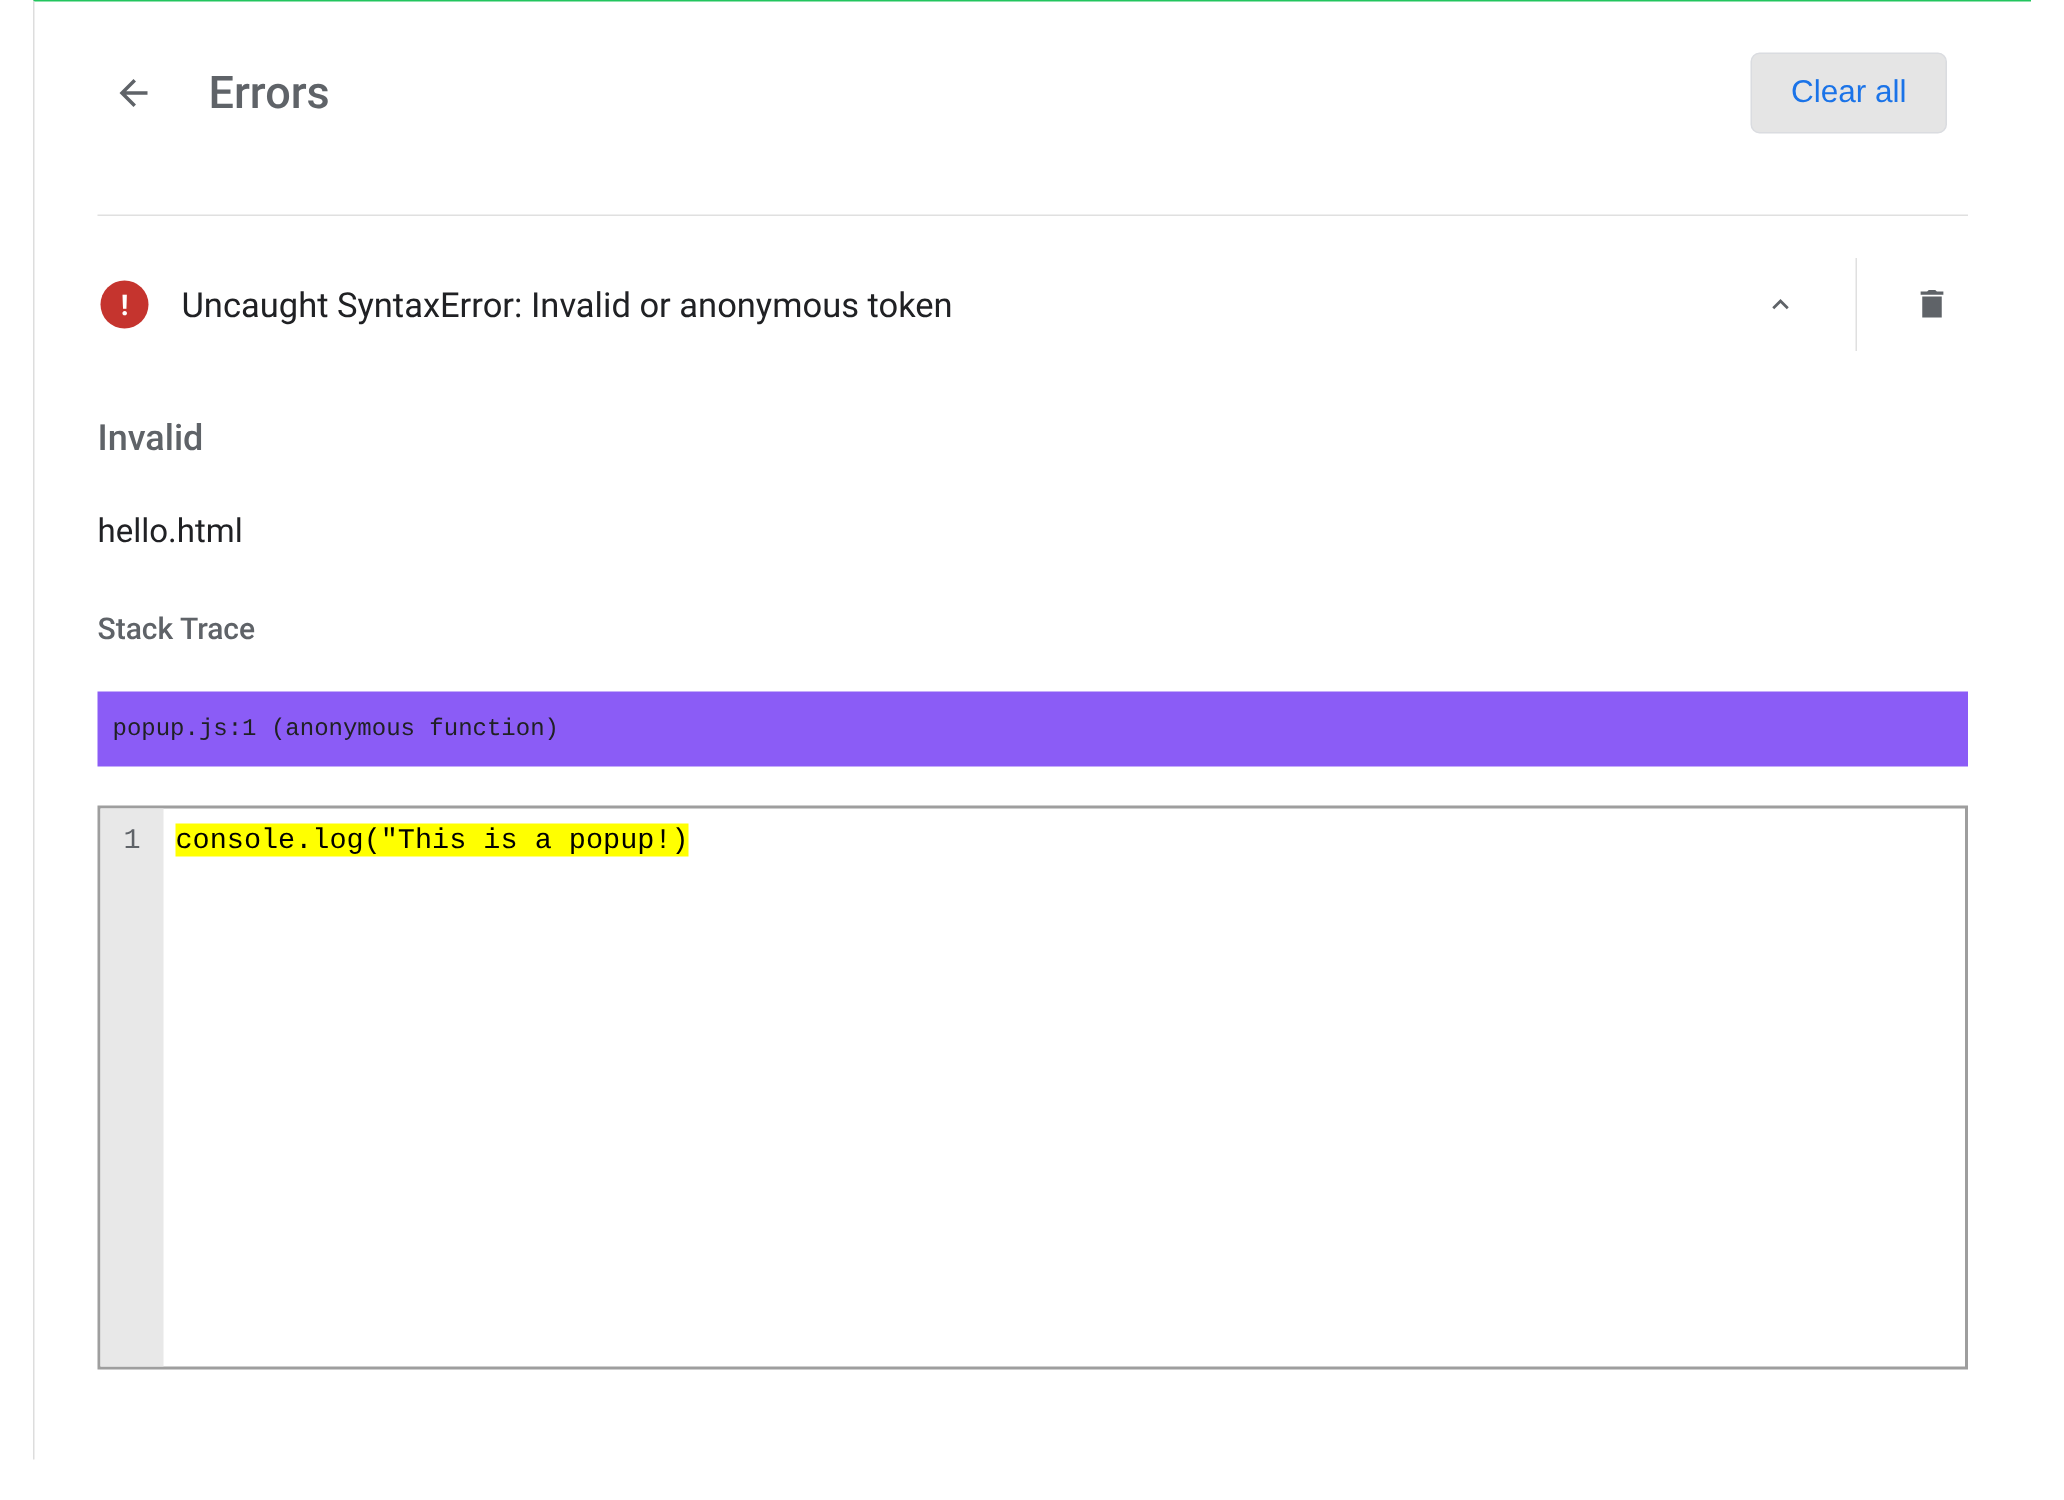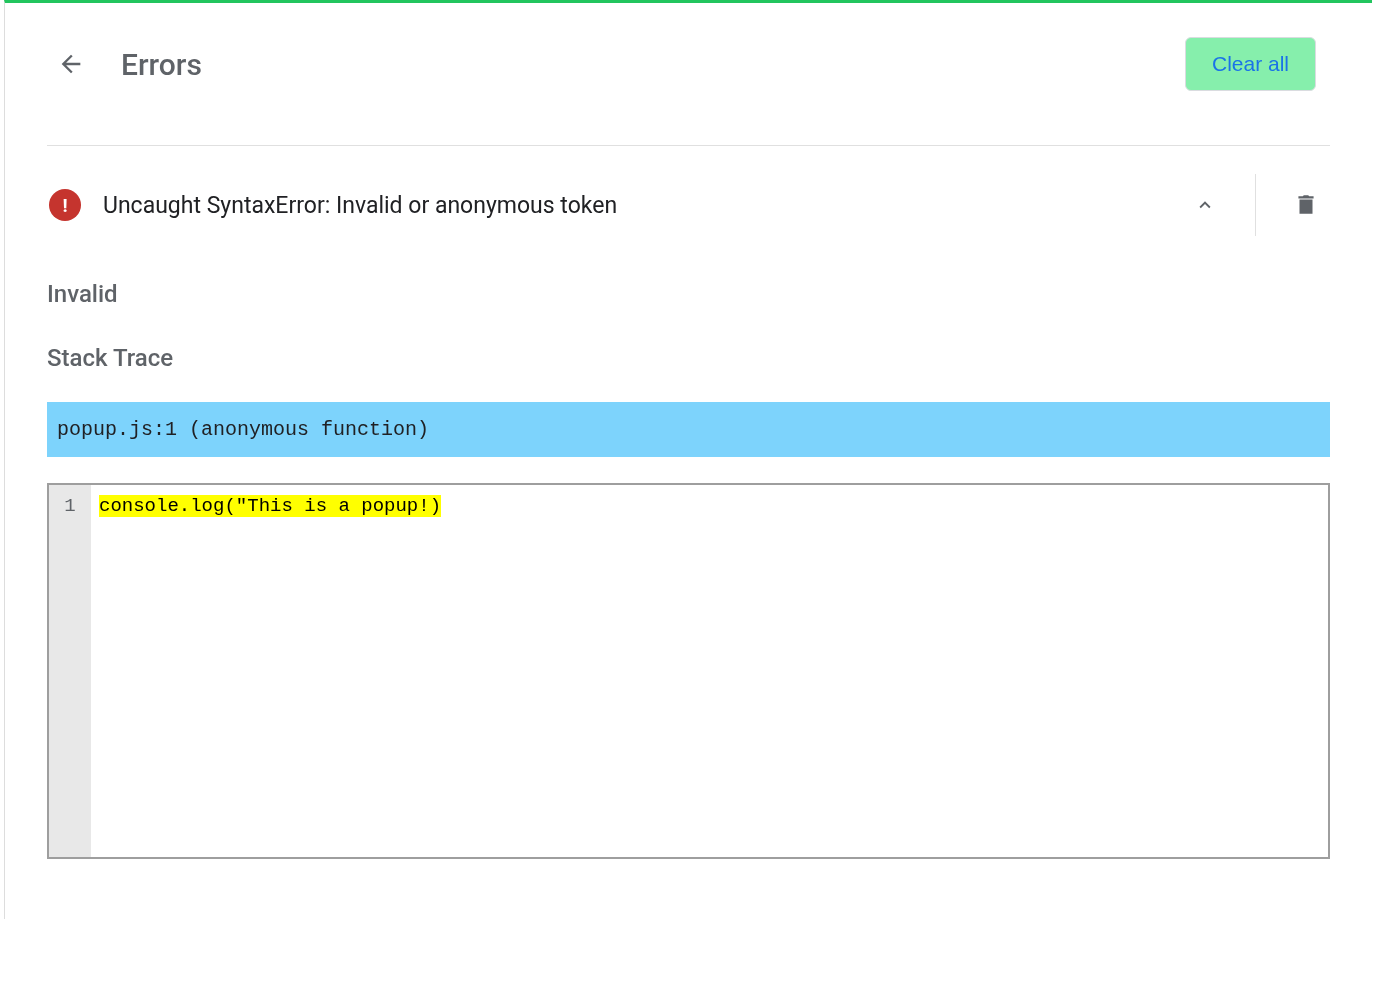--- a/index.html
+++ b/index.html
@@ -10,22 +10,22 @@
     body {
       font-family: 'Roboto', 'Segoe UI', Arial, sans-serif;
       background: #fff;
       color: #202124;
       width: 1376px;
       height: 1000px;
       position: relative;
     }
     .outer-border {
       border-left: 1px solid #ddd;
-      border-top: 3px solid #22c55e;
-      margin: 0 4px;
+      border-top: 1px solid #22c55e;
+      margin: 0 22px;
       padding-bottom: 60px;
     }
     .header-bar {
       display: flex;
       align-items: center;
       padding: 34px 56px 54px 52px;
     }
     .back-arrow {
       width: 28px;
       height: 28px;
@@ -41,21 +41,21 @@
     }
     .page-title {
       font-size: 30px;
       font-weight: 500;
       color: #5f6368;
       flex: 1;
     }
     .clear-all-btn {
       border: 1px solid #dadce0;
       border-radius: 6px;
-      background: #86efac;
+      background: #e5e5e5;
       color: #1a73e8;
       font-size: 21px;
       font-weight: 500;
       padding: 14px 26px;
       cursor: pointer;
     }
     .divider {
       height: 1px;
       background: #e0e0e0;
       margin: 0 42px 0 42px;
@@ -126,30 +126,30 @@
       color: #5f6368;
       margin-top: 14px;
       margin-bottom: 36px;
     }
     .context-file {
       font-size: 22px;
       color: #202124;
       margin-bottom: 40px;
     }
     .stack-label {
-      font-size: 24px;
+      font-size: 20px;
       font-weight: 500;
       color: #5f6368;
       margin-bottom: 30px;
     }
     .stack-trace-box {
-      background: #7dd3fc;
+      background: #8b5cf6;
       padding: 16px 10px;
       font-family: 'Courier New', Courier, monospace;
-      font-size: 20px;
+      font-size: 16px;
       color: #202124;
       margin-bottom: 26px;
     }
     .code-viewer {
       border: 2px solid #9e9e9e;
       height: 376px;
       display: flex;
       font-family: 'Courier New', Courier, monospace;
       font-size: 19px;
     }
@@ -205,20 +205,21 @@
         <div class="action-sep"></div>
         <div class="trash-btn">
           <svg viewBox="0 0 24 24">
             <path fill="#5f6368" d="M6 7h12v13H6zM5 4h4l1-1h4l1 1h4v2H5z"></path>
           </svg>
         </div>
       </div>
     </div>
 
     <div class="section-heading">Invalid</div>
+    <div class="context-file">hello.html</div>
 
     <div class="stack-label">Stack Trace</div>
     <div class="stack-trace-box">popup.js:1 (anonymous function)</div>
 
     <div class="code-viewer">
       <div class="gutter">
         <span>1</span>
       </div>
       <div class="code-area"><span class="code-highlight">console.log("This is a popup!)</span></div>
     </div>

